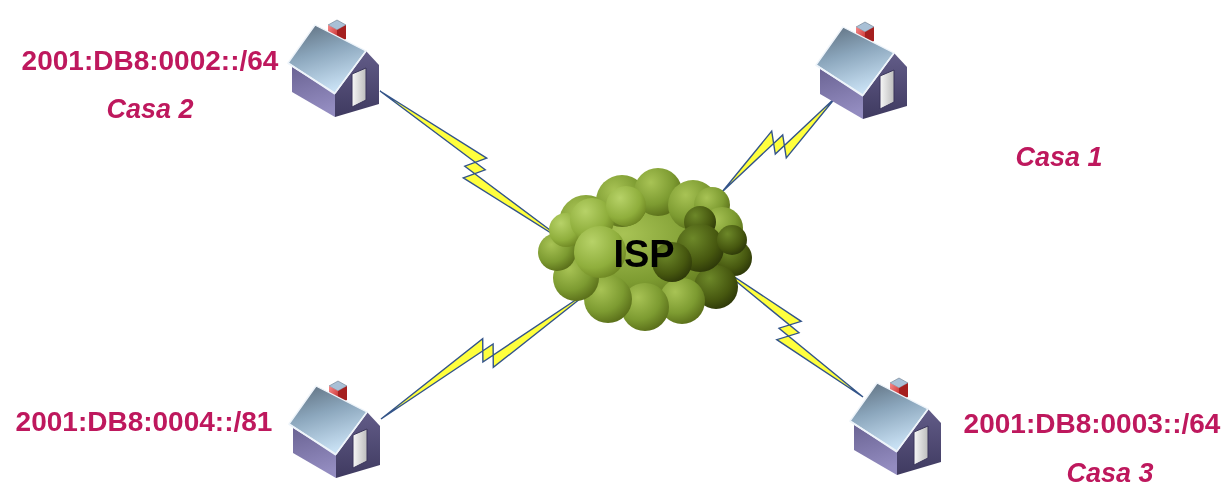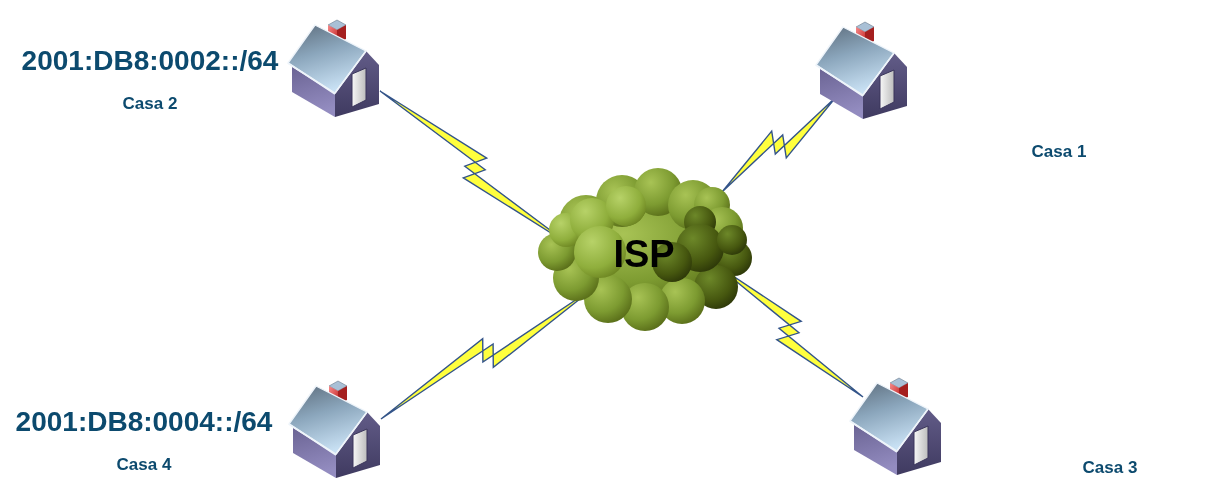--- a/index.html
+++ b/index.html
@@ -8,27 +8,27 @@
     width:1229px;height:494px;
     background:#ffffff;
     font-family:"Liberation Sans", sans-serif;
     overflow:hidden;
   }
   .diagram-svg{position:absolute;left:0;top:0;}
   .lbl{
     position:absolute;
     text-align:center;
     font-weight:bold;
-    color:#0c4a6e;
+    color:#be185d;
     font-size:28px;
     line-height:1.05;
     white-space:nowrap;
     user-select:none;
   }
-  .lbl.casa{font-size:17px;}
+  .lbl.casa{font-size:27px;font-style:italic;}
 </style>
 </head>
 <body>
 
 <div class="canvas">
 
   <svg class="diagram-svg" width="1229" height="494" viewBox="0 0 1229 494">
     <defs>
       <linearGradient id="gRoof" x1="0.1" y1="0" x2="0.45" y2="1">
         <stop offset="0" stop-color="#5f7080"></stop>
@@ -121,18 +121,18 @@
     <use href="#house" x="810" y="22"></use>
     <use href="#house" x="283" y="381"></use>
     <use href="#house" x="844" y="378"></use>
   </svg>
 
   <div class="lbl" style="left:10px;top:46px;width:280px;">2001:DB8:0002::/64</div>
   <div class="lbl casa" style="left:10px;top:95px;width:280px;">Casa 2</div>
 
   <div class="lbl casa" style="left:930px;top:100px;width:258px;margin-top:43px;">Casa 1</div>
 
-  <div class="lbl" style="left:8px;top:407px;width:272px;">2001:DB8:0004::/64</div>
-  <div class="lbl casa" style="left:8px;top:456px;width:272px;">Casa 4</div>
+  <div class="lbl" style="left:8px;top:407px;width:272px;">2001:DB8:0004::/81</div>
 
+  <div class="lbl" style="left:962px;top:409px;width:260px;">2001:DB8:0003::/64</div>
   <div class="lbl casa" style="left:980px;top:459px;width:260px;">Casa 3</div>
 
 </div>
 
 </body></html>

